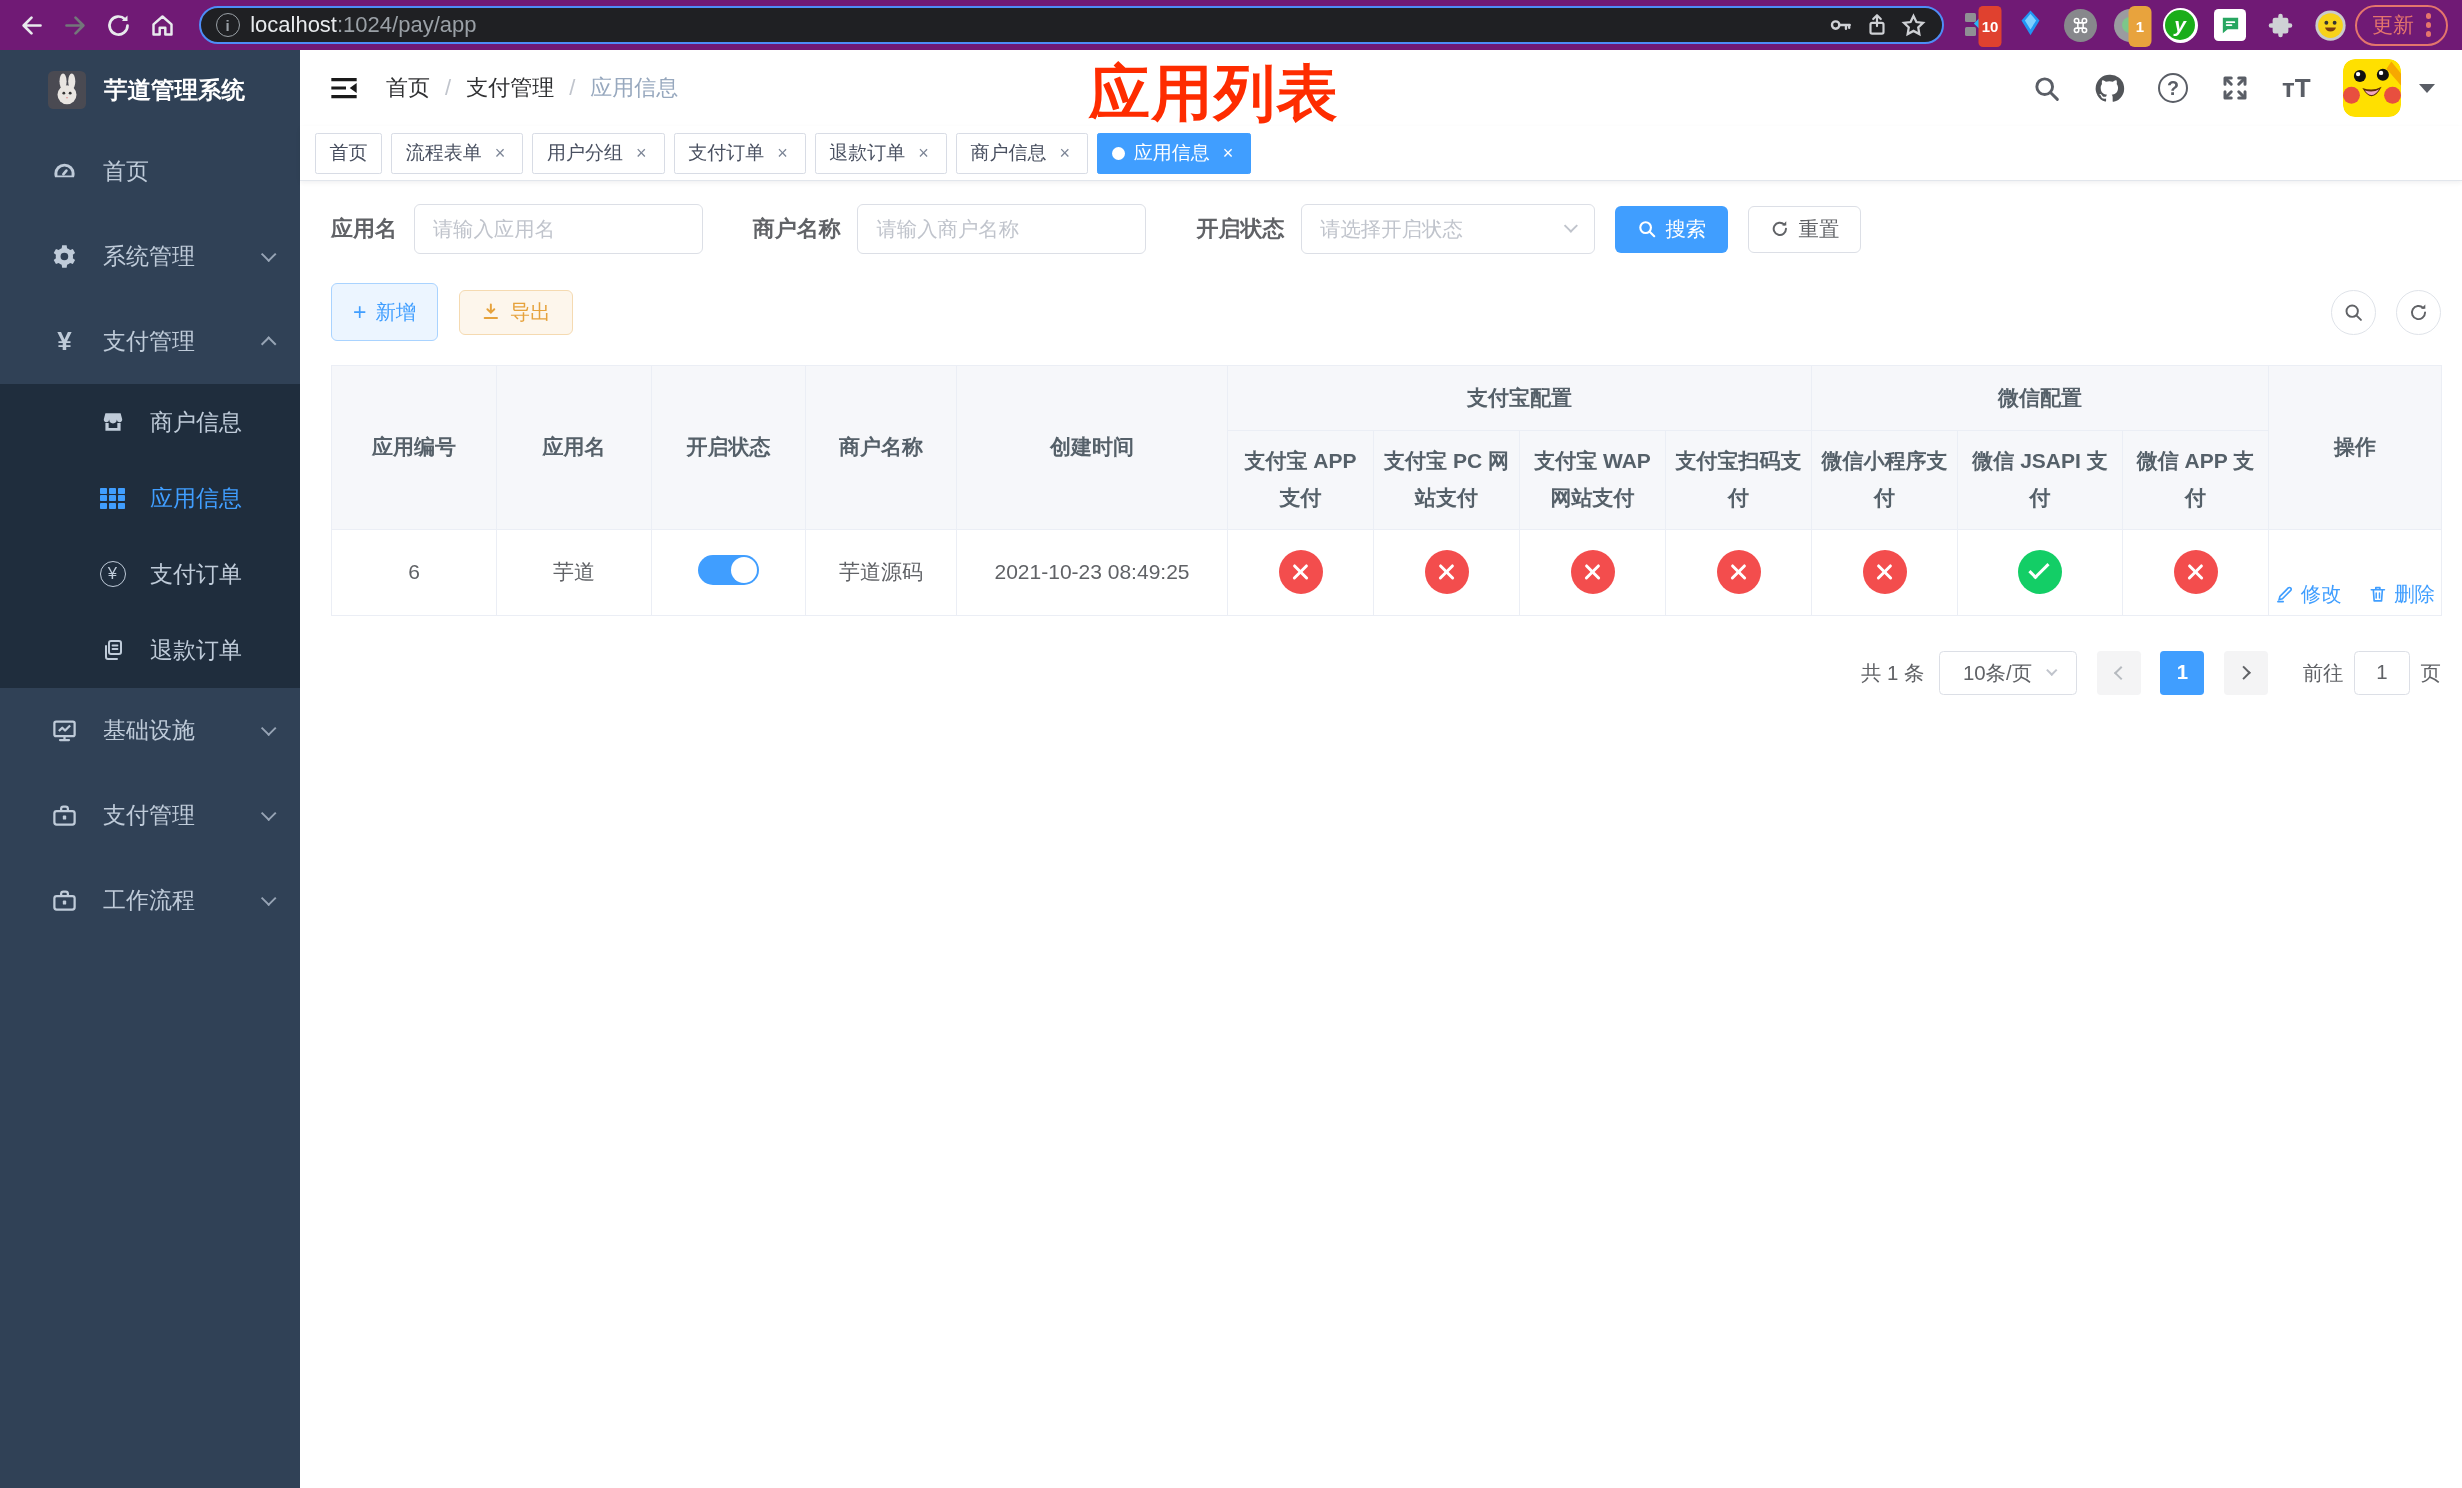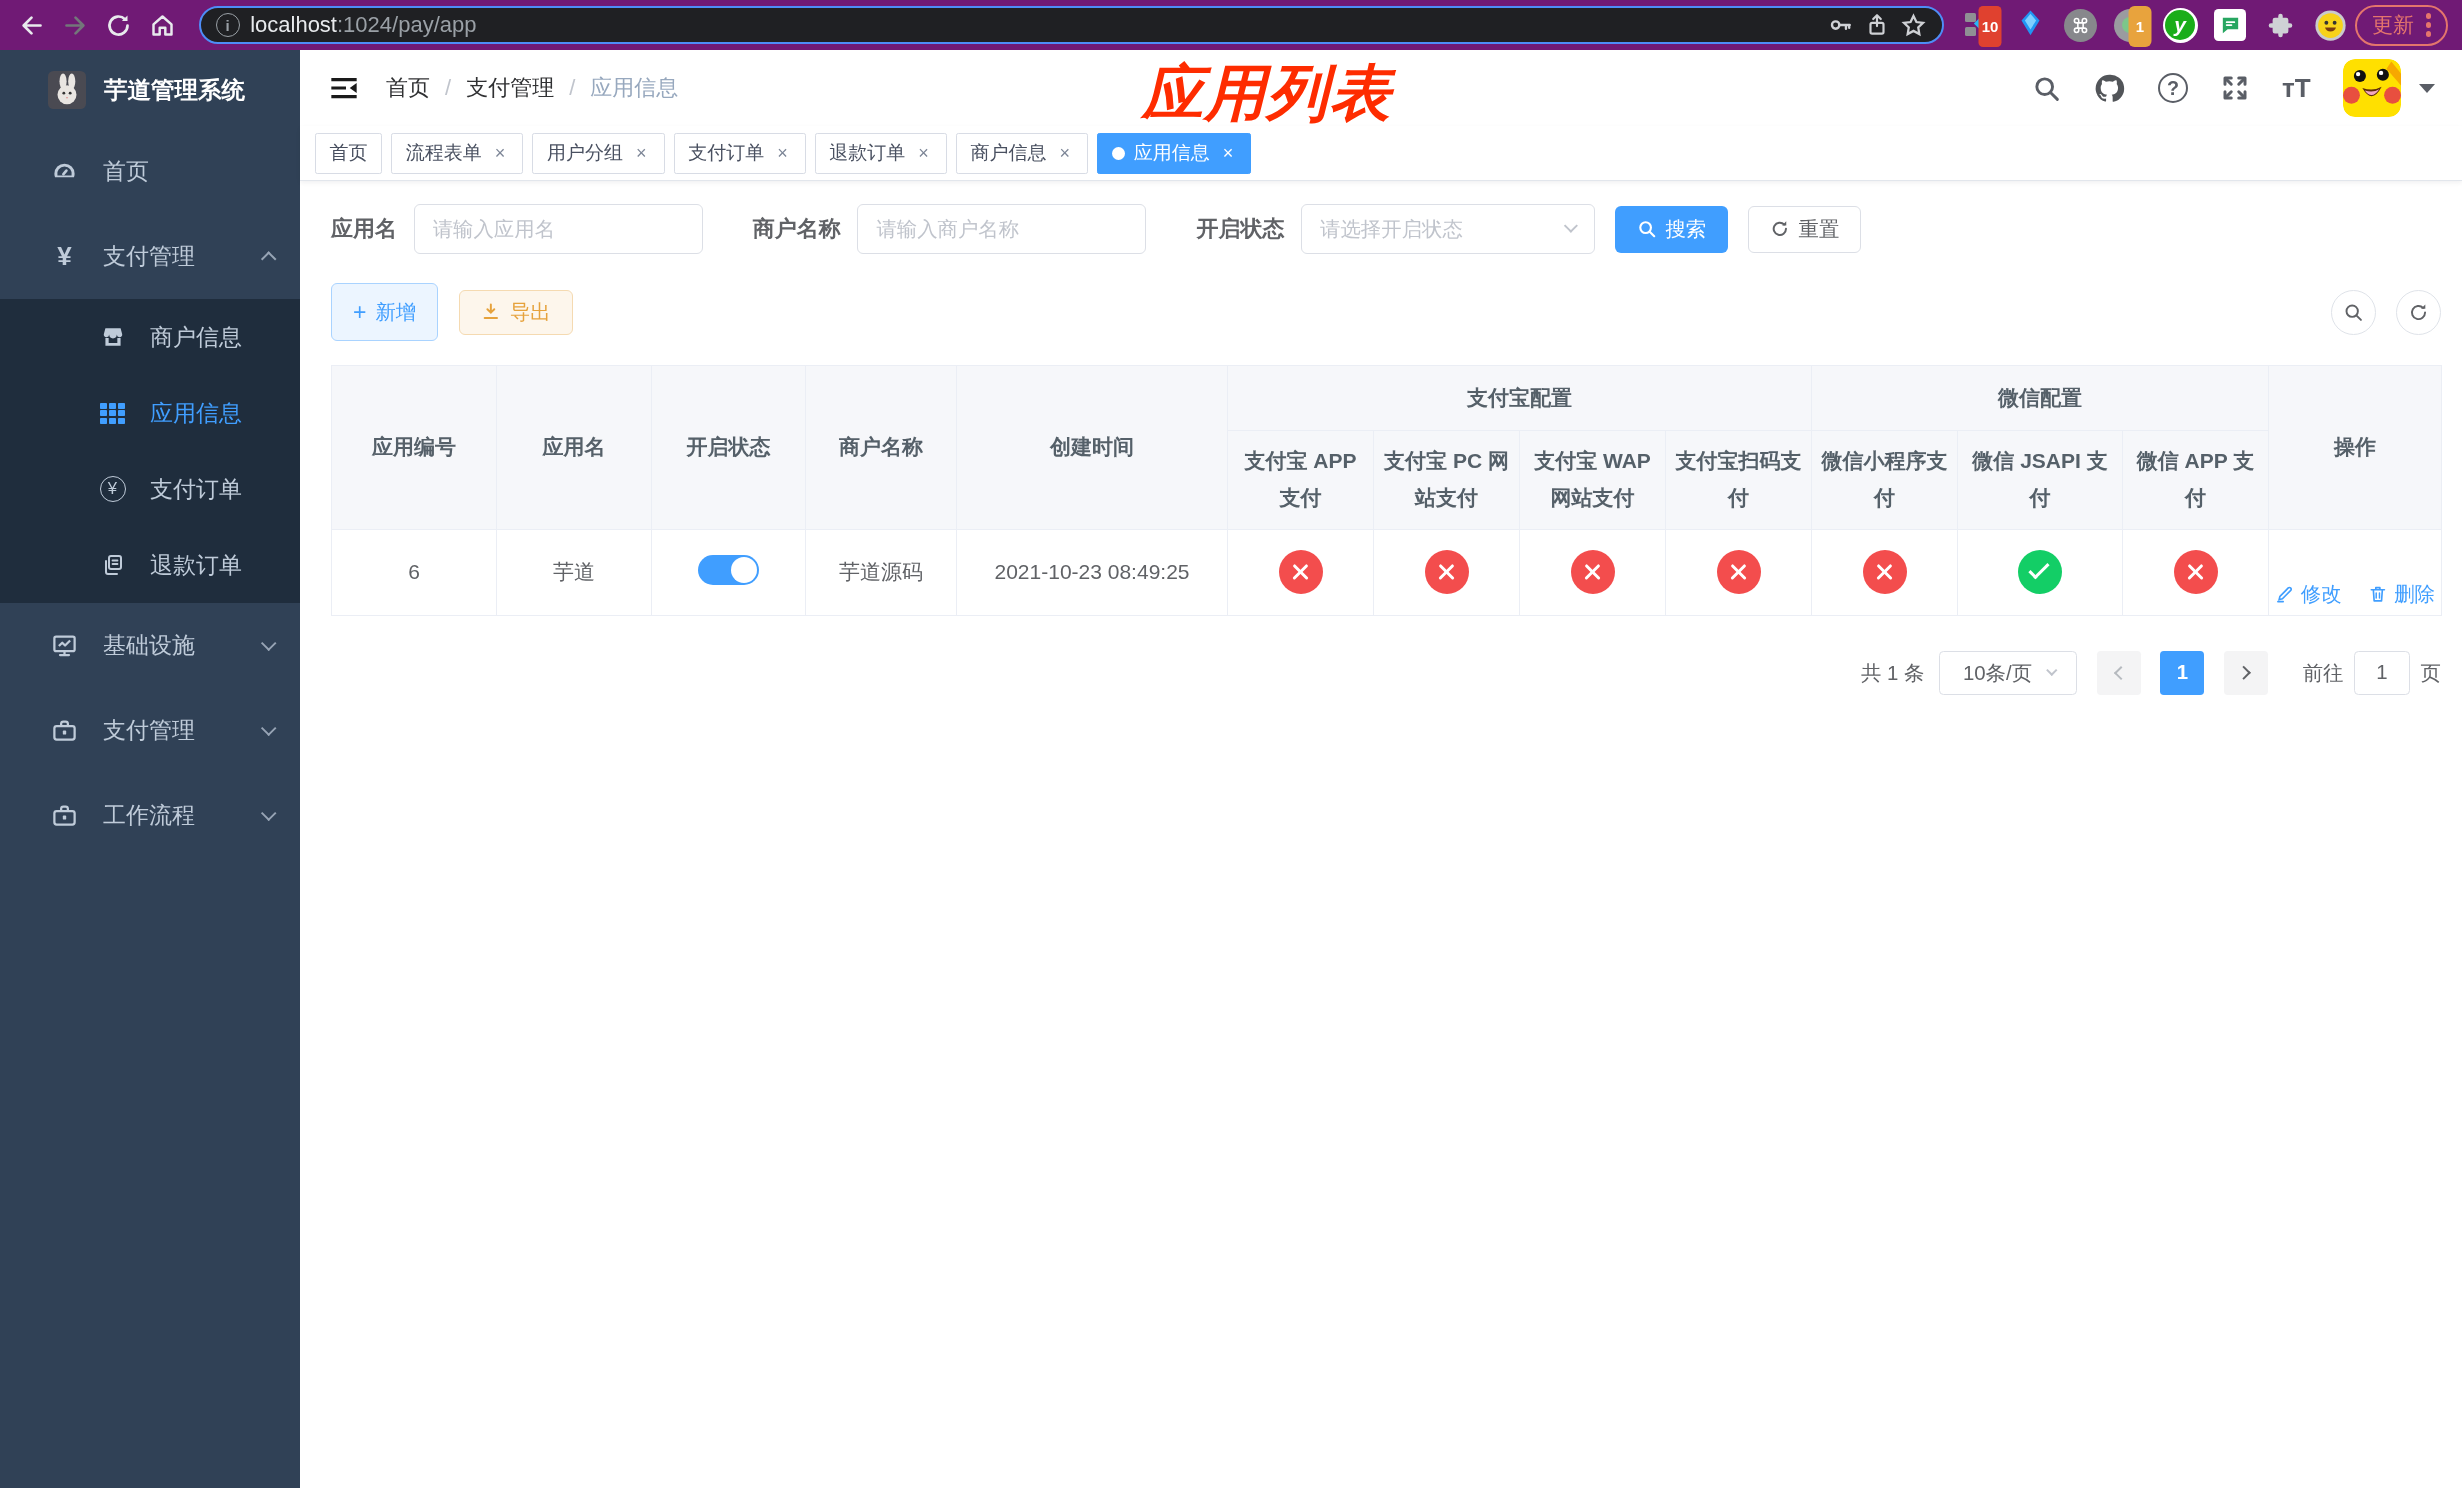--- a/index.html
+++ b/index.html
@@ -78,22 +78,22 @@
   .grid-ic i { background:currentColor; border-radius:0.8px; }
   
   
   .main { flex:1; display:flex; flex-direction:column; position:relative; background:#fff; min-width:0; }
   .hdr { height:76px; display:flex; align-items:center; padding:0 27px; position:relative; }
   .hamburger { width:33px; height:33px; display:flex; align-items:center; justify-content:center; cursor:pointer; }
   .breadcrumb { display:flex; align-items:center; margin-left:26px; font-size:22px; color:#303133; }
   .breadcrumb .sep { color:#c0c4cc; margin:0 15px; }
   .breadcrumb .sep::after { content:"/"; }
   .breadcrumb .crumb.current { color:#97a8be; }
-  .page-annotation { position:absolute; left:842px; top:3px; font-size:61px; font-weight:700;
-    color:#fe2c00; letter-spacing:1.5px; white-space:nowrap;font-style:italic; }
+  .page-annotation { position:absolute; left:789px; top:3px; font-size:61px; font-weight:700;
+    color:#fe2c00; letter-spacing:1.5px; white-space:nowrap; }
   .hdr-right { margin-left:auto; display:flex; align-items:center; gap:32px; color:#5a5e66; }
   .hdr-ic { display:flex; align-items:center; justify-content:center; cursor:pointer; }
   .q-ic { width:30px; height:30px; border:2.3px solid #5a5e66; border-radius:50%; font-size:19.7px;
     font-weight:700; display:flex; align-items:center; justify-content:center; }
   .q-ic::after { content:"?"; }
   .tT { font-weight:700; cursor:pointer; }
   .tT::after { content:"тT"; font-size:26px; }
   .avatar { width:58px; height:58px; border-radius:12px; overflow:hidden; cursor:pointer; }
   .caret { width:0; height:0; border-left:8.3px solid transparent; border-right:8.3px solid transparent;
     border-top:9.8px solid #5a5e66; margin-left:-13.6px; cursor:pointer; }
@@ -315,20 +315,30 @@
     </div>
     <div class="menu">
       <div class="menu-item">
         <span class="mi-icon">
           <svg width="27" height="27" viewBox="0 0 24 24">
               <path d="M12 5a9 9 0 00-9 9c0 1 .2 2 .6 3h16.8c.4-1 .6-2 .6-3a9 9 0 00-9-9zm0 2.5a6.5 6.5 0 016.3 8H5.7a6.5 6.5 0 016.3-8z" fill="currentColor"></path>
               <rect x="11" y="9.5" width="2.4" height="6.5" rx="1.2" transform="rotate(40 12.2 13)" fill="currentColor"></rect>
             </svg>
         </span>
         <span class="mi-label">首页</span>
+      </div>
+      <div class="menu-item">
+        <span class="mi-icon">
+          <svg width="27" height="27" viewBox="0 0 24 24">
+              <path d="M19.4 13.6a7.6 7.6 0 000-3.2l2-1.5-2-3.5-2.4.9a7.6 7.6 0 00-2.7-1.6L13.9 2h-4l-.4 2.7a7.6 7.6 0 00-2.7 1.6l-2.4-.9-2 3.5 2 1.5a7.6 7.6 0 000 3.2l-2 1.5 2 3.5 2.4-.9a7.6 7.6 0 002.7 1.6l.4 2.7h4l.4-2.7a7.6 7.6 0 002.7-1.6l2.4.9 2-3.5z" fill="currentColor"></path>
+              <circle cx="11.9" cy="12" r="3.4" fill="#304156"></circle>
+            </svg>
+        </span>
+        <span class="mi-label">系统管理</span>
+        <i class="chev down"></i>
       </div>
       <div class="menu-item">
         <span class="mi-icon">
             <span class="yen-glyph">¥</span>
           </span>
         <span class="mi-label">支付管理</span>
         <i class="chev up"></i>
       </div>
       <div class="submenu">
         <div class="menu-item">

